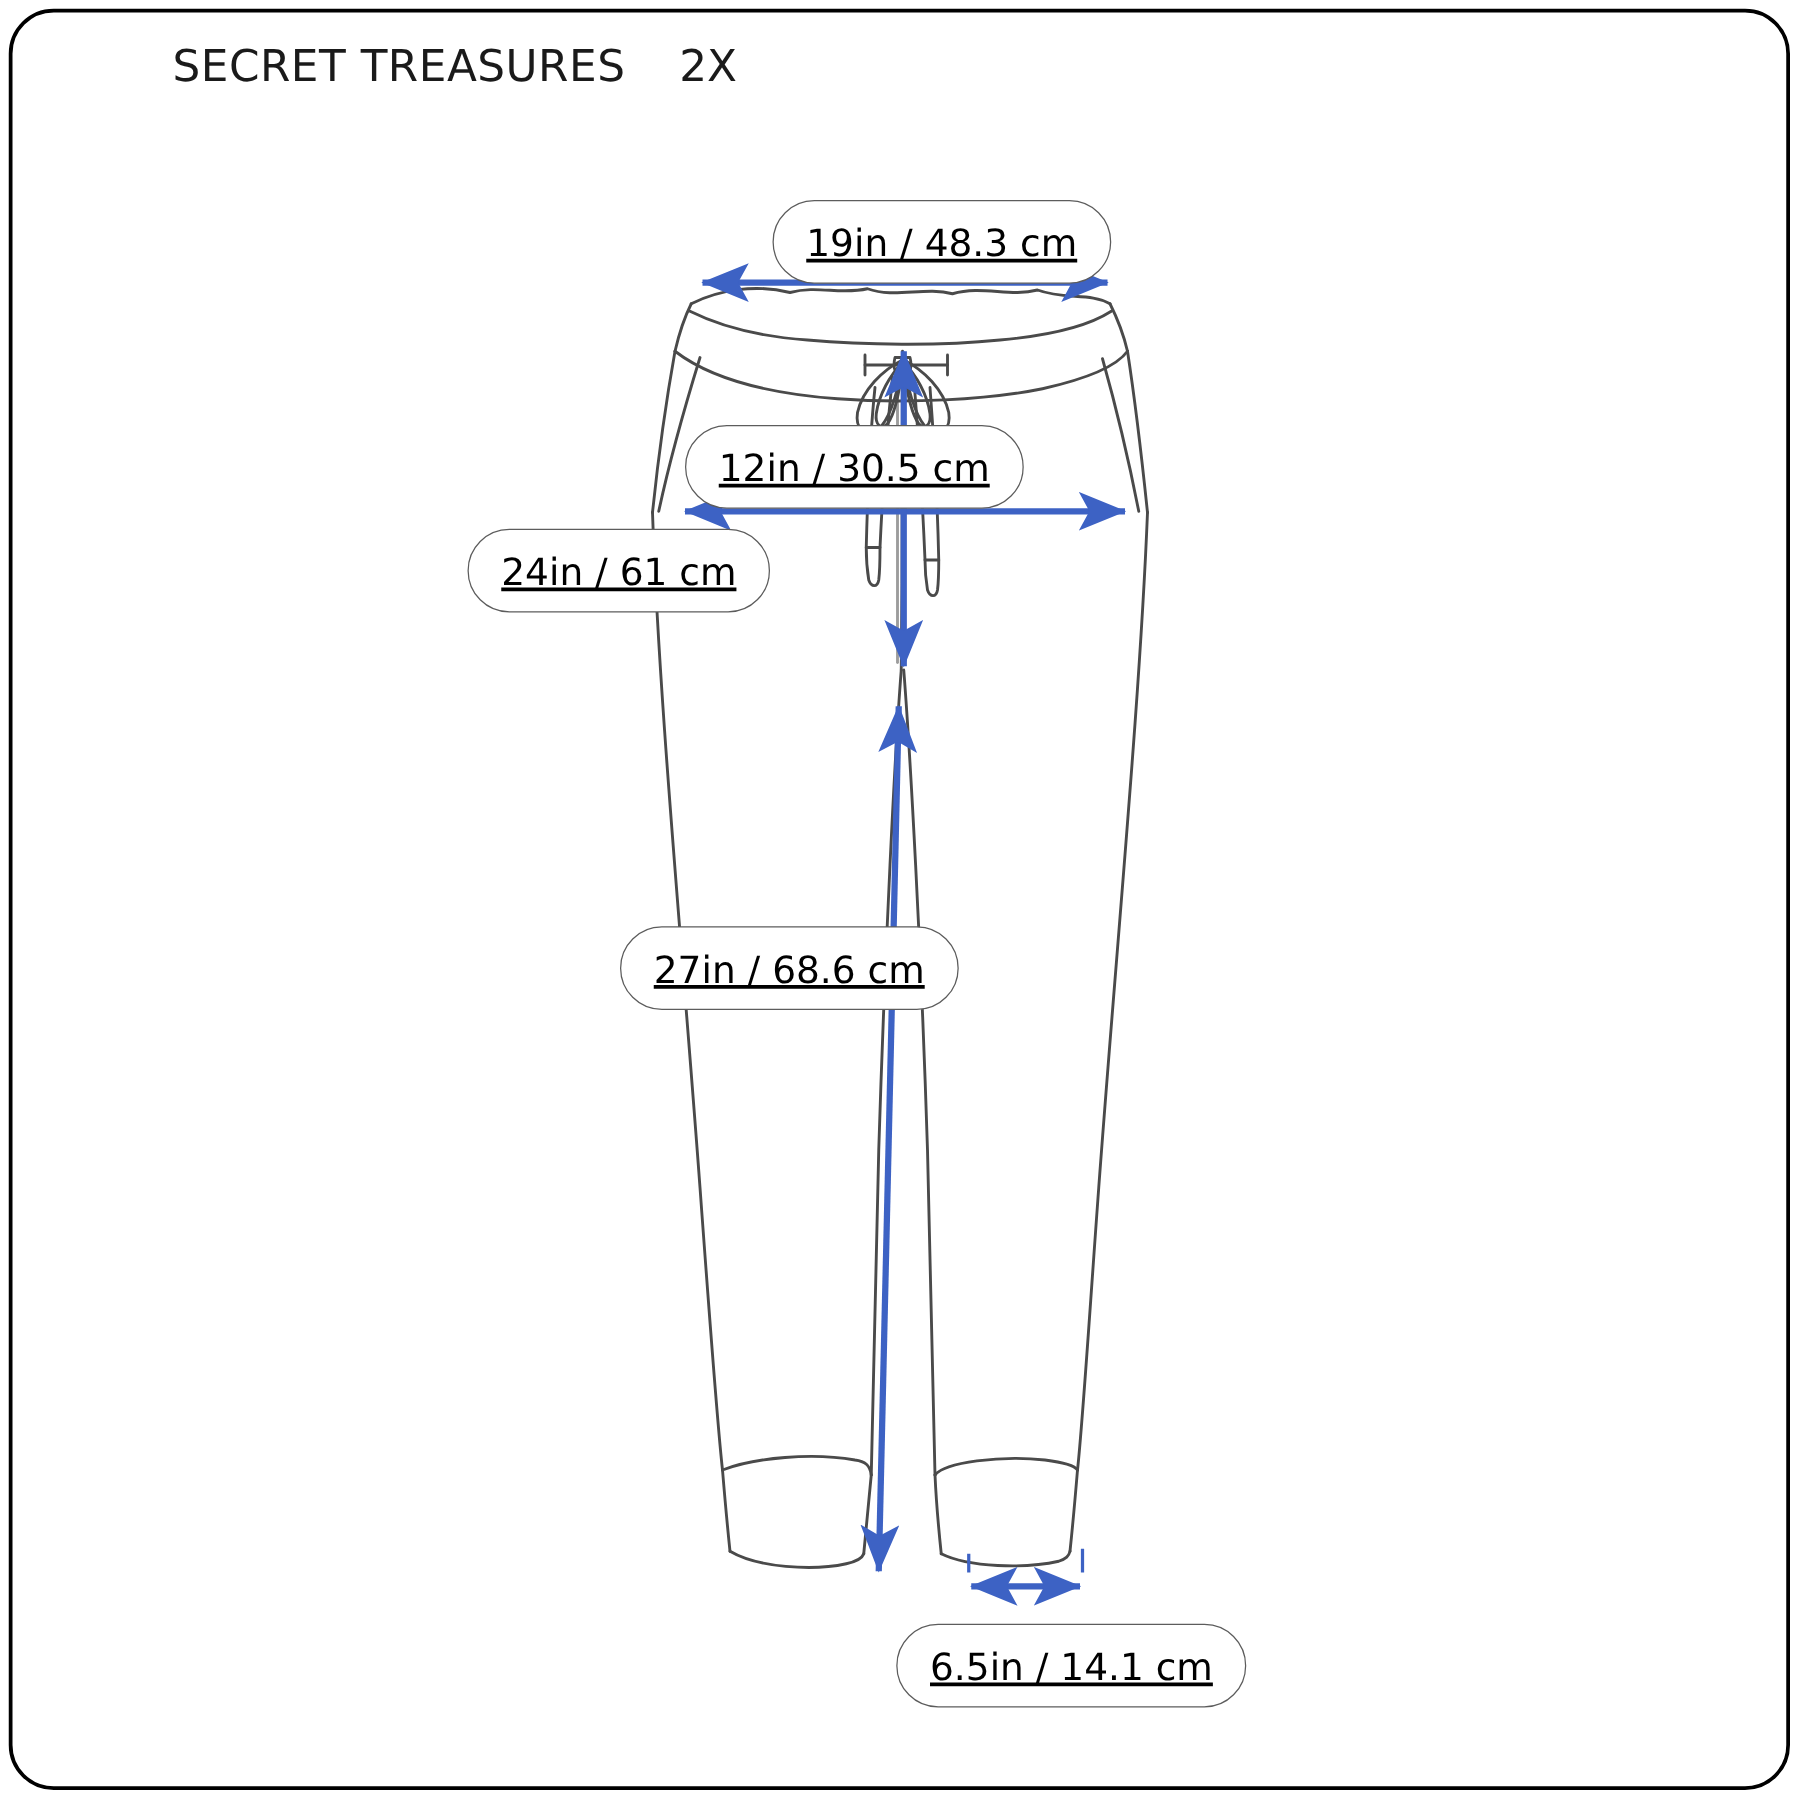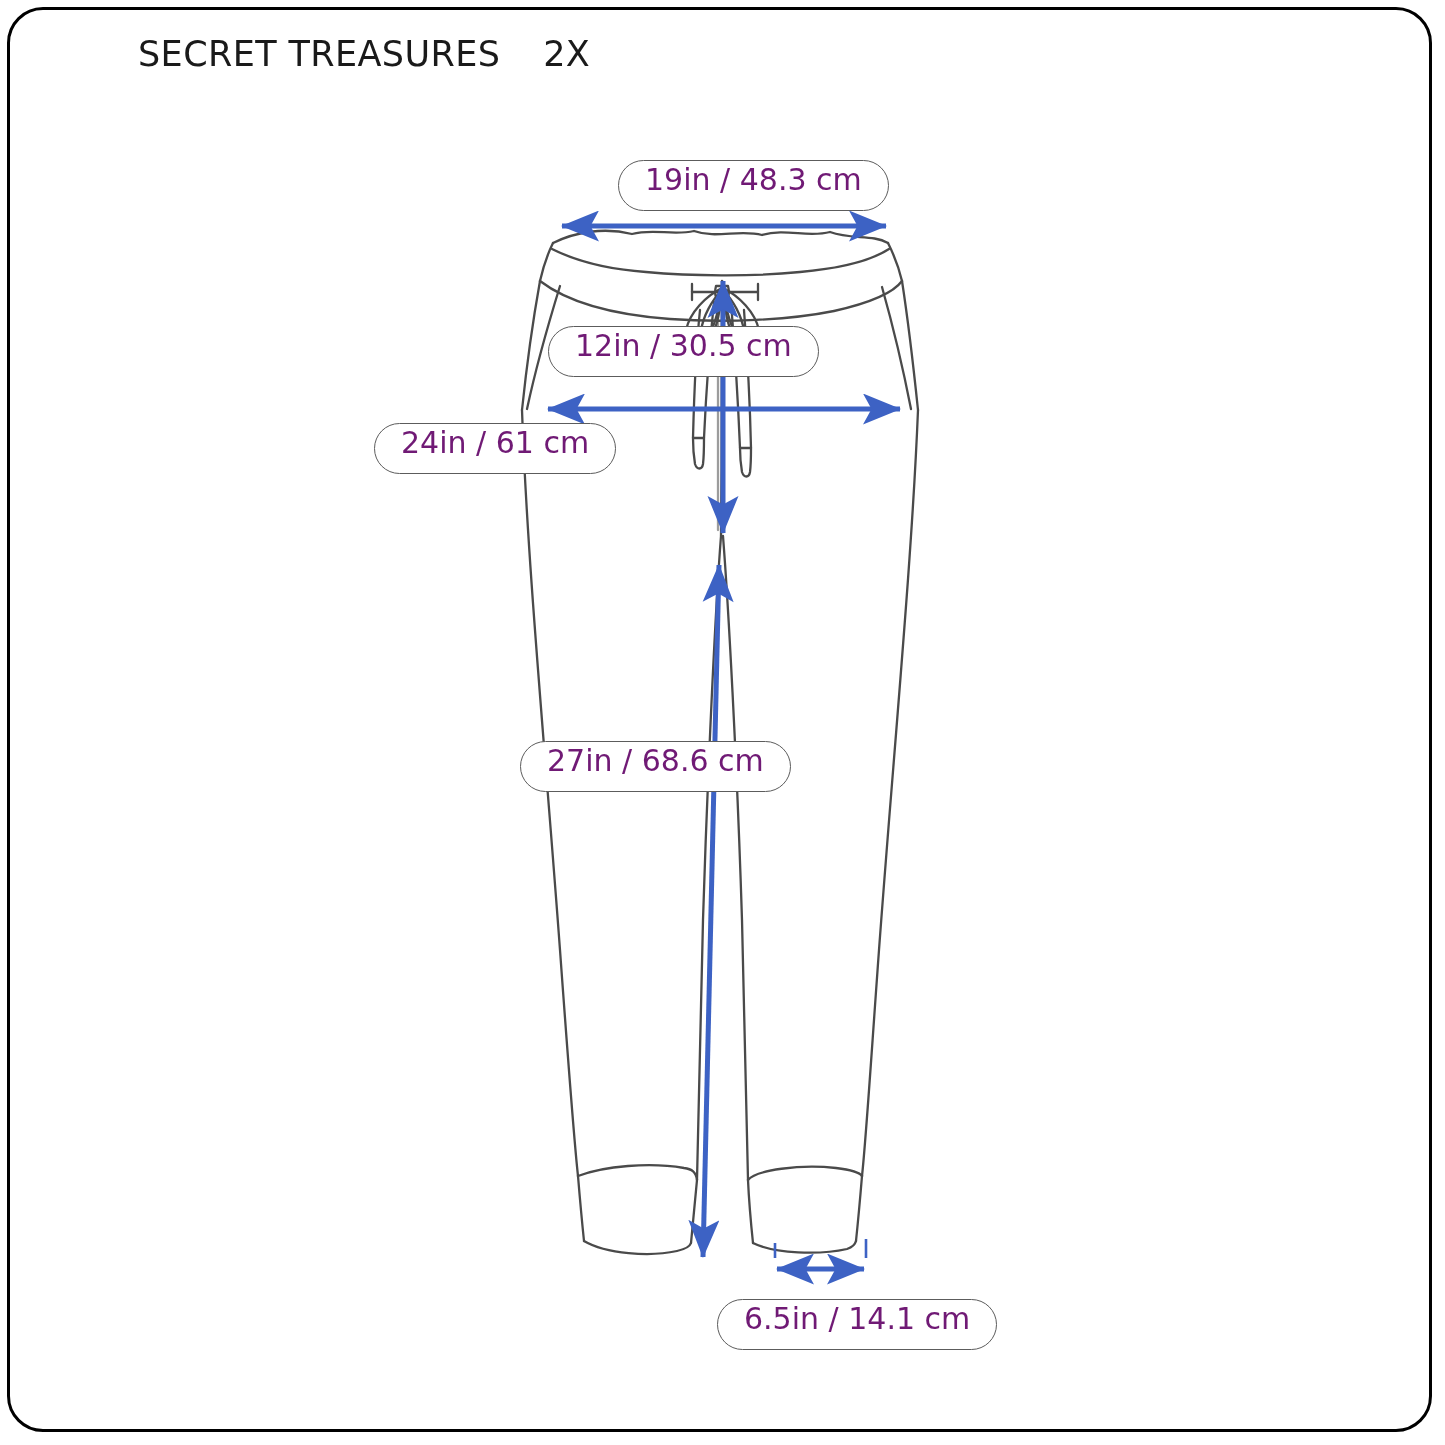--- a/index.html
+++ b/index.html
@@ -50,32 +50,33 @@
     left: 0;
     top: 0;
     width: 1445px;
     height: 1445px;
   }
   .pill {
     position: absolute;
     background: #ffffff;
     border: 1.6px solid #5c5c5c;
     border-radius: 999px;
-    color: #701a75;
+    color: #000000;
     font-size: 30px;
     line-height: 1;
-    padding: 4px 26px 15px 26px;
+    padding: 20px 26px 15px 26px;
     white-space: nowrap;
     box-sizing: border-box;
     font-family: "DejaVu Sans", "Liberation Sans", sans-serif;
+    text-decoration: underline;
   }
   #pill-waist   { left: 618px; top: 160px; }
-  #pill-rise    { left: 548px; top: 326px; }
+  #pill-rise    { left: 548px; top: 340px; }
   #pill-hip     { left: 374px; top: 423px; text-align: center; }
-  #pill-inseam  { left: 520px; top: 741px; }
+  #pill-inseam  { left: 496px; top: 741px; }
   #pill-legopen { left: 717px; top: 1299px; }
 </style>
 </head>
 <body>
 
 <div id="page">
 
   <div id="frame"></div>
 
   <div id="brand-row">

